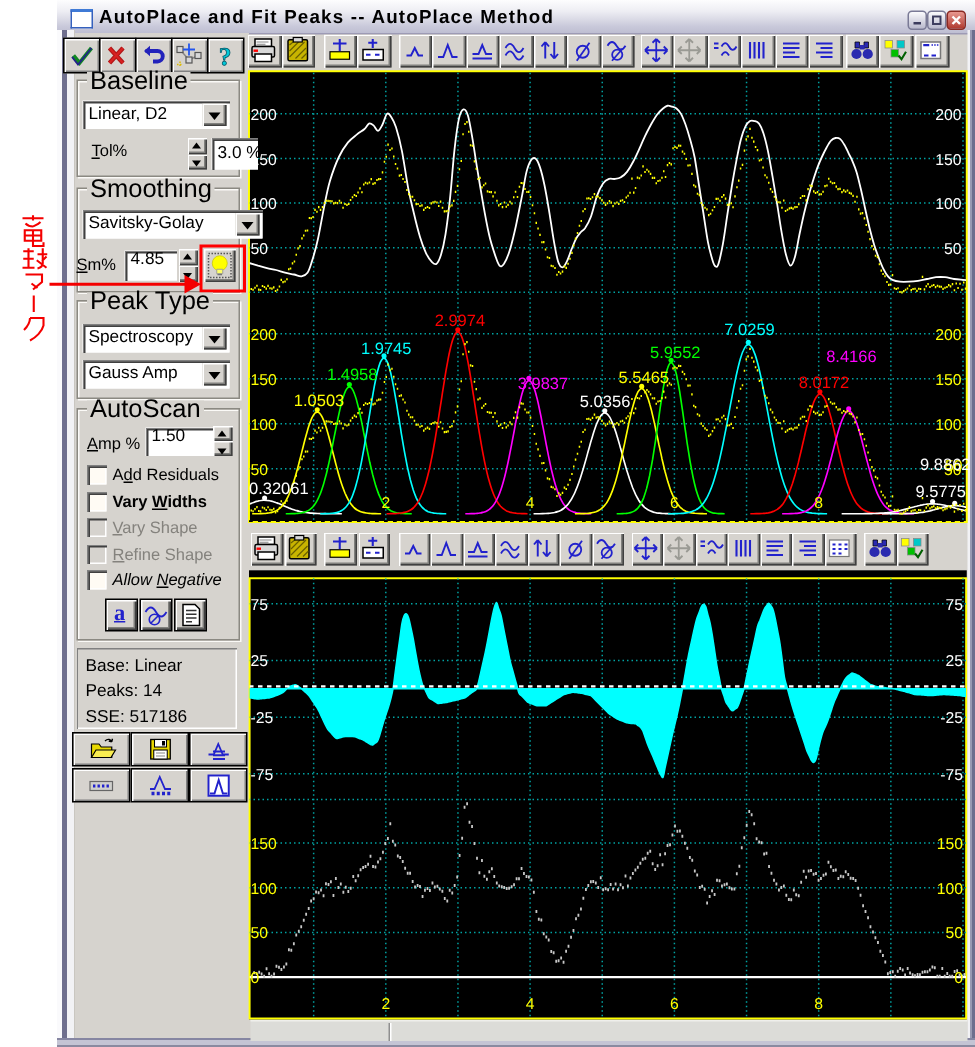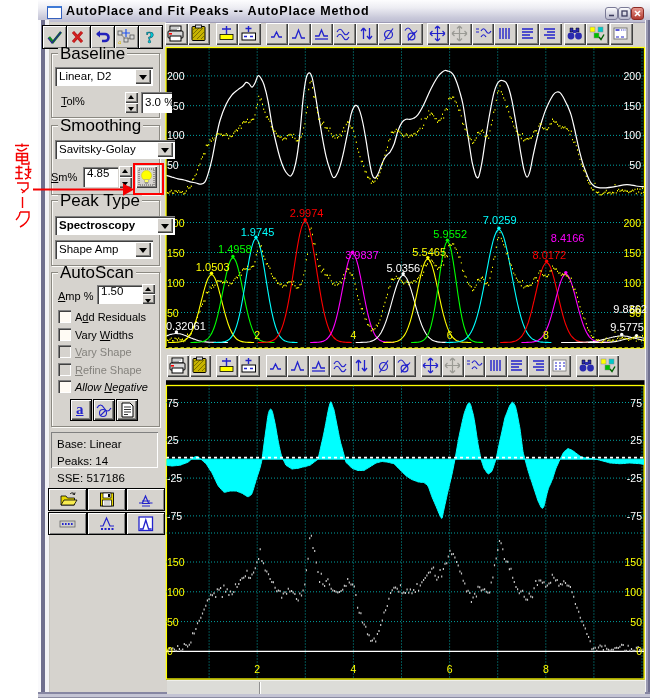--- a/index.html
+++ b/index.html
@@ -38,21 +38,21 @@
 .spin .up,.spin .dn{position:absolute;left:0;width:13px;height:50%;background:#d6d3ce;
  box-shadow:inset 1px 1px 0 #ffffff, inset -1px -1px 0 #404040, inset -2px -2px 0 #80807d;}
 .spin .up{top:0}.spin .dn{bottom:0}
 .spin .up:after{content:"";position:absolute;left:3px;top:3px;border:3.5px solid transparent;border-bottom:4.5px solid #000;border-top:none;}
 .spin .dn:after{content:"";position:absolute;left:3px;top:4.5px;border:3.5px solid transparent;border-top:4.5px solid #000;border-bottom:none;}
 .chk{position:absolute;width:13px;height:13px;background:#fffbf4;box-shadow:inset 1px 1px 0 #808080, inset 2px 2px 0 #404040, inset -1px -1px 0 #fff;}
 .chk.dis{background:#d6d3ce;}
 .chklbl{position:absolute;font-size:11px;color:#000;}
 .chklbl.dis{color:#84827d;}
 u{text-decoration:underline;}
-.infobox{position:absolute;left:51px;top:432px;width:107px;height:36px;
+.infobox{position:absolute;left:51px;top:432px;width:107px;height:54px;
  box-shadow:inset 1px 1px 0 #808080, inset -1px -1px 0 #fff;font-size:11.5px;color:#000;}
 .tbtn{position:absolute;background:#d6d3ce;box-shadow:inset 1px 1px 0 #ffffff, inset -1px -1px 0 #404040, inset -2px -2px 0 #80807d;}
 .redbox{position:absolute;border:2.5px solid #f00;}
 .gray-strip{left:167px;top:680px;width:478px;height:13px;background:#dcdcd8;border-top:1px solid #efefec;}
 .sep{position:absolute;top:1px;width:1px;height:12px;background:#8f8f8f;box-shadow:1px 0 0 #fff;}
 </style></head>
 <body>
 
 <svg class="abs" style="left:0;top:0;z-index:60" width="166" height="698">
 <g stroke="#f40000" stroke-width="1.4" fill="none">
@@ -564,44 +564,44 @@
 <rect x="3" y="3" width="15" height="16" fill="none" stroke="#555" stroke-width="1" stroke-dasharray="1 1"></rect>
 <circle cx="10.5" cy="9.5" r="5" fill="#ffff00" stroke="#c8c800" stroke-width="0.5"></circle>
 <path d="M8.5 13.5 h4 v3 h-4 Z" fill="#ffff66" stroke="#999" stroke-width="0.6"></path>
 <path d="M9 17 h3" stroke="#777" stroke-width="1"></path>
 </svg></div>
 <div class="redbox" style="left:132.5px;top:162.5px;width:27px;height:28px;"></div>
 
 <div class="grp group" style="top:200px;height:64px;">
     <div class="grplabel">Peak Type</div>
   </div>
-<div class="combo" style="left:55px;top:216px;width:120px;height:19px;font-weight:bold;">
+<div class="combo" style="left:55px;top:216px;width:98px;height:19px;">
     <div class="tx">Spectroscopy</div>
     <div class="cb"></div>
   </div>
 <div class="combo" style="left:55px;top:240px;width:98px;height:19px;">
-    <div class="tx">Shape Amp</div>
+    <div class="tx">Gauss Amp</div>
     <div class="cb"></div>
   </div>
 
 <div class="grp group" style="top:272px;height:153px;">
     <div class="grplabel">AutoScan</div>
   </div>
 <div class="abs glabel" style="left:58px;top:290px;"><u>A</u>mp %</div>
 <div class="edit" style="left:97px;top:285px;width:45px;height:19px;">
     <div class="tx">1.50</div>
   </div>
 <div class="spin" style="left:142px;top:284px;height:20px;">
     <div class="up"></div>
     <div class="dn"></div>
   </div>
 <div class="chk" style="left:58px;top:310px;"></div>
 <div class="chklbl" style="left:75px;top:311px;">A<u>d</u>d Residuals</div>
 <div class="chk" style="left:58px;top:327.5px;"></div>
-<div class="chklbl" style="left:75px;top:328.5px;">Vary <u>W</u>idths</div>
+<div class="chklbl" style="left:75px;top:328.5px;font-weight:bold;">Vary <u>W</u>idths</div>
 <div class="chk dis" style="left:58px;top:345px;"></div>
 <div class="chklbl dis" style="left:75px;top:346px;"><u>V</u>ary Shape</div>
 <div class="chk dis" style="left:58px;top:362.5px;"></div>
 <div class="chklbl dis" style="left:75px;top:363.5px;"><u>R</u>efine Shape</div>
 <div class="chk" style="left:58px;top:380px;"></div>
 <div class="chklbl" style="left:75px;top:381px;font-style:italic;">Allow <u>N</u>egative</div>
 <div class="tbtn" style="left:70px;top:399px;width:20px;height:20px;border:1px solid #000;">
  <div class="abs" style="left:5px;top:1px;font-size:15px;font-weight:bold;color:#2222cc;font-family:'Liberation Serif',serif;"><u>a</u></div>
   </div>
 <div class="tbtn" style="left:93px;top:399px;width:20px;height:20px;border:1px solid #000;">

